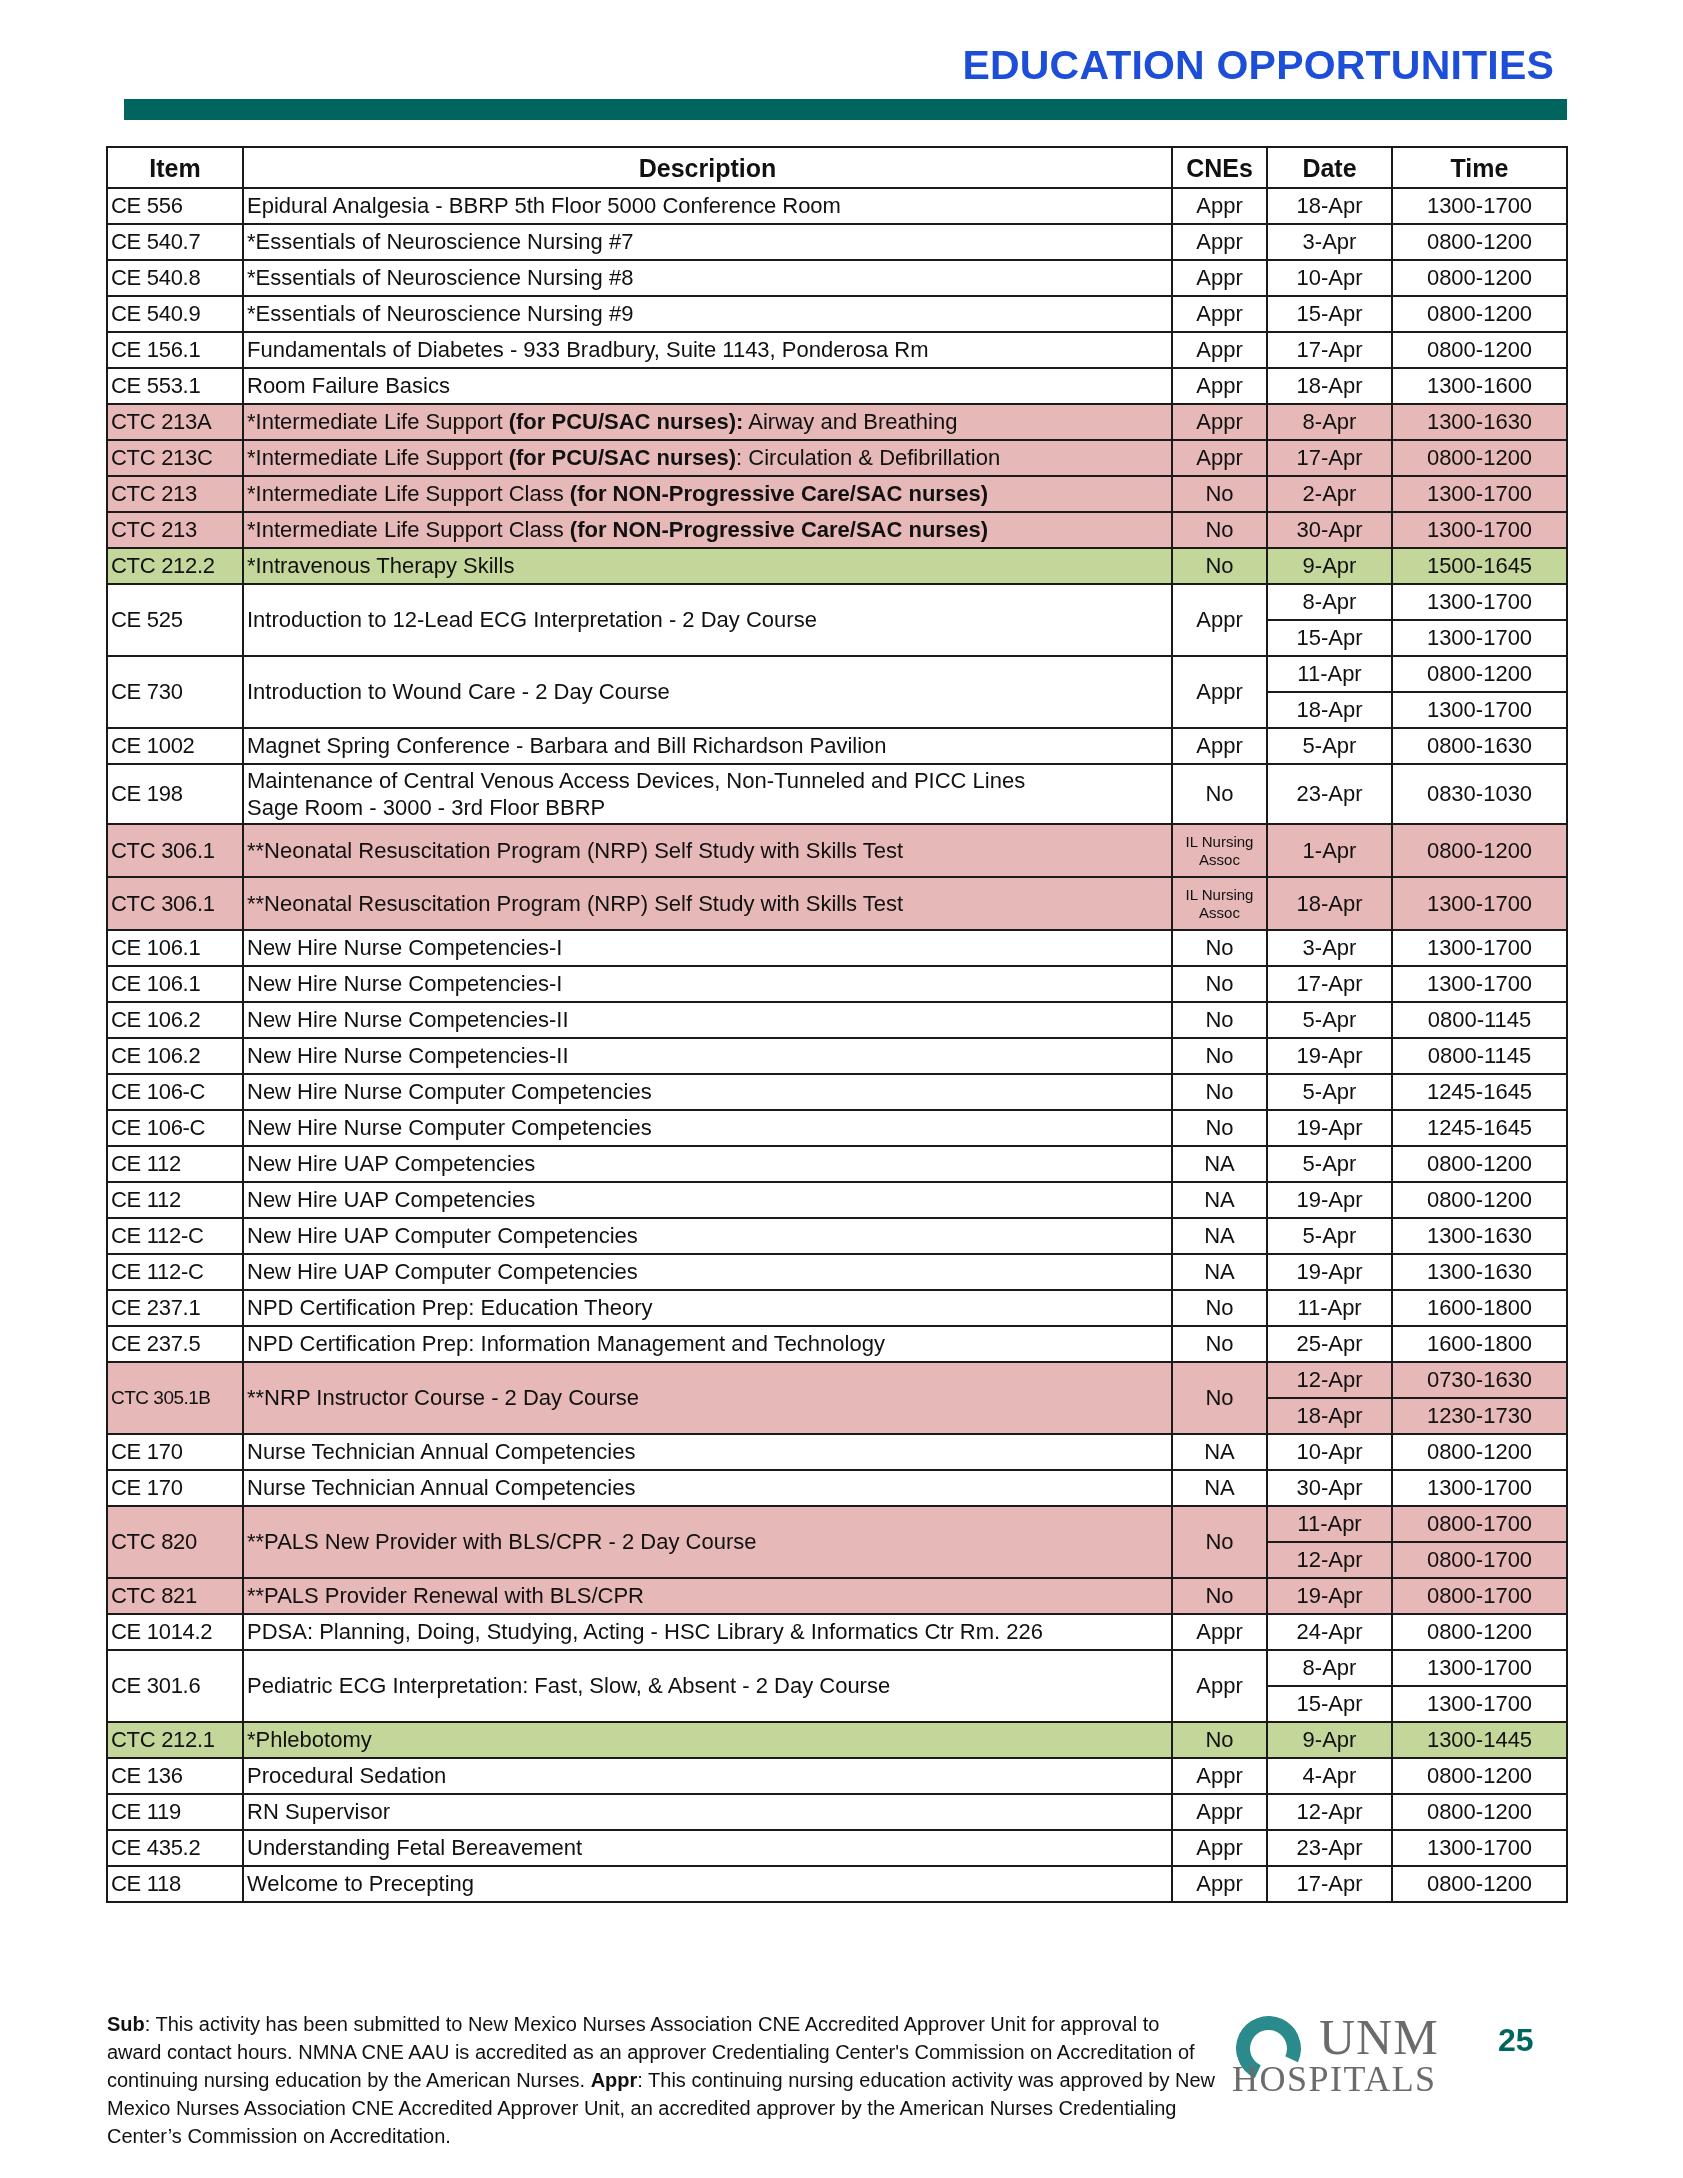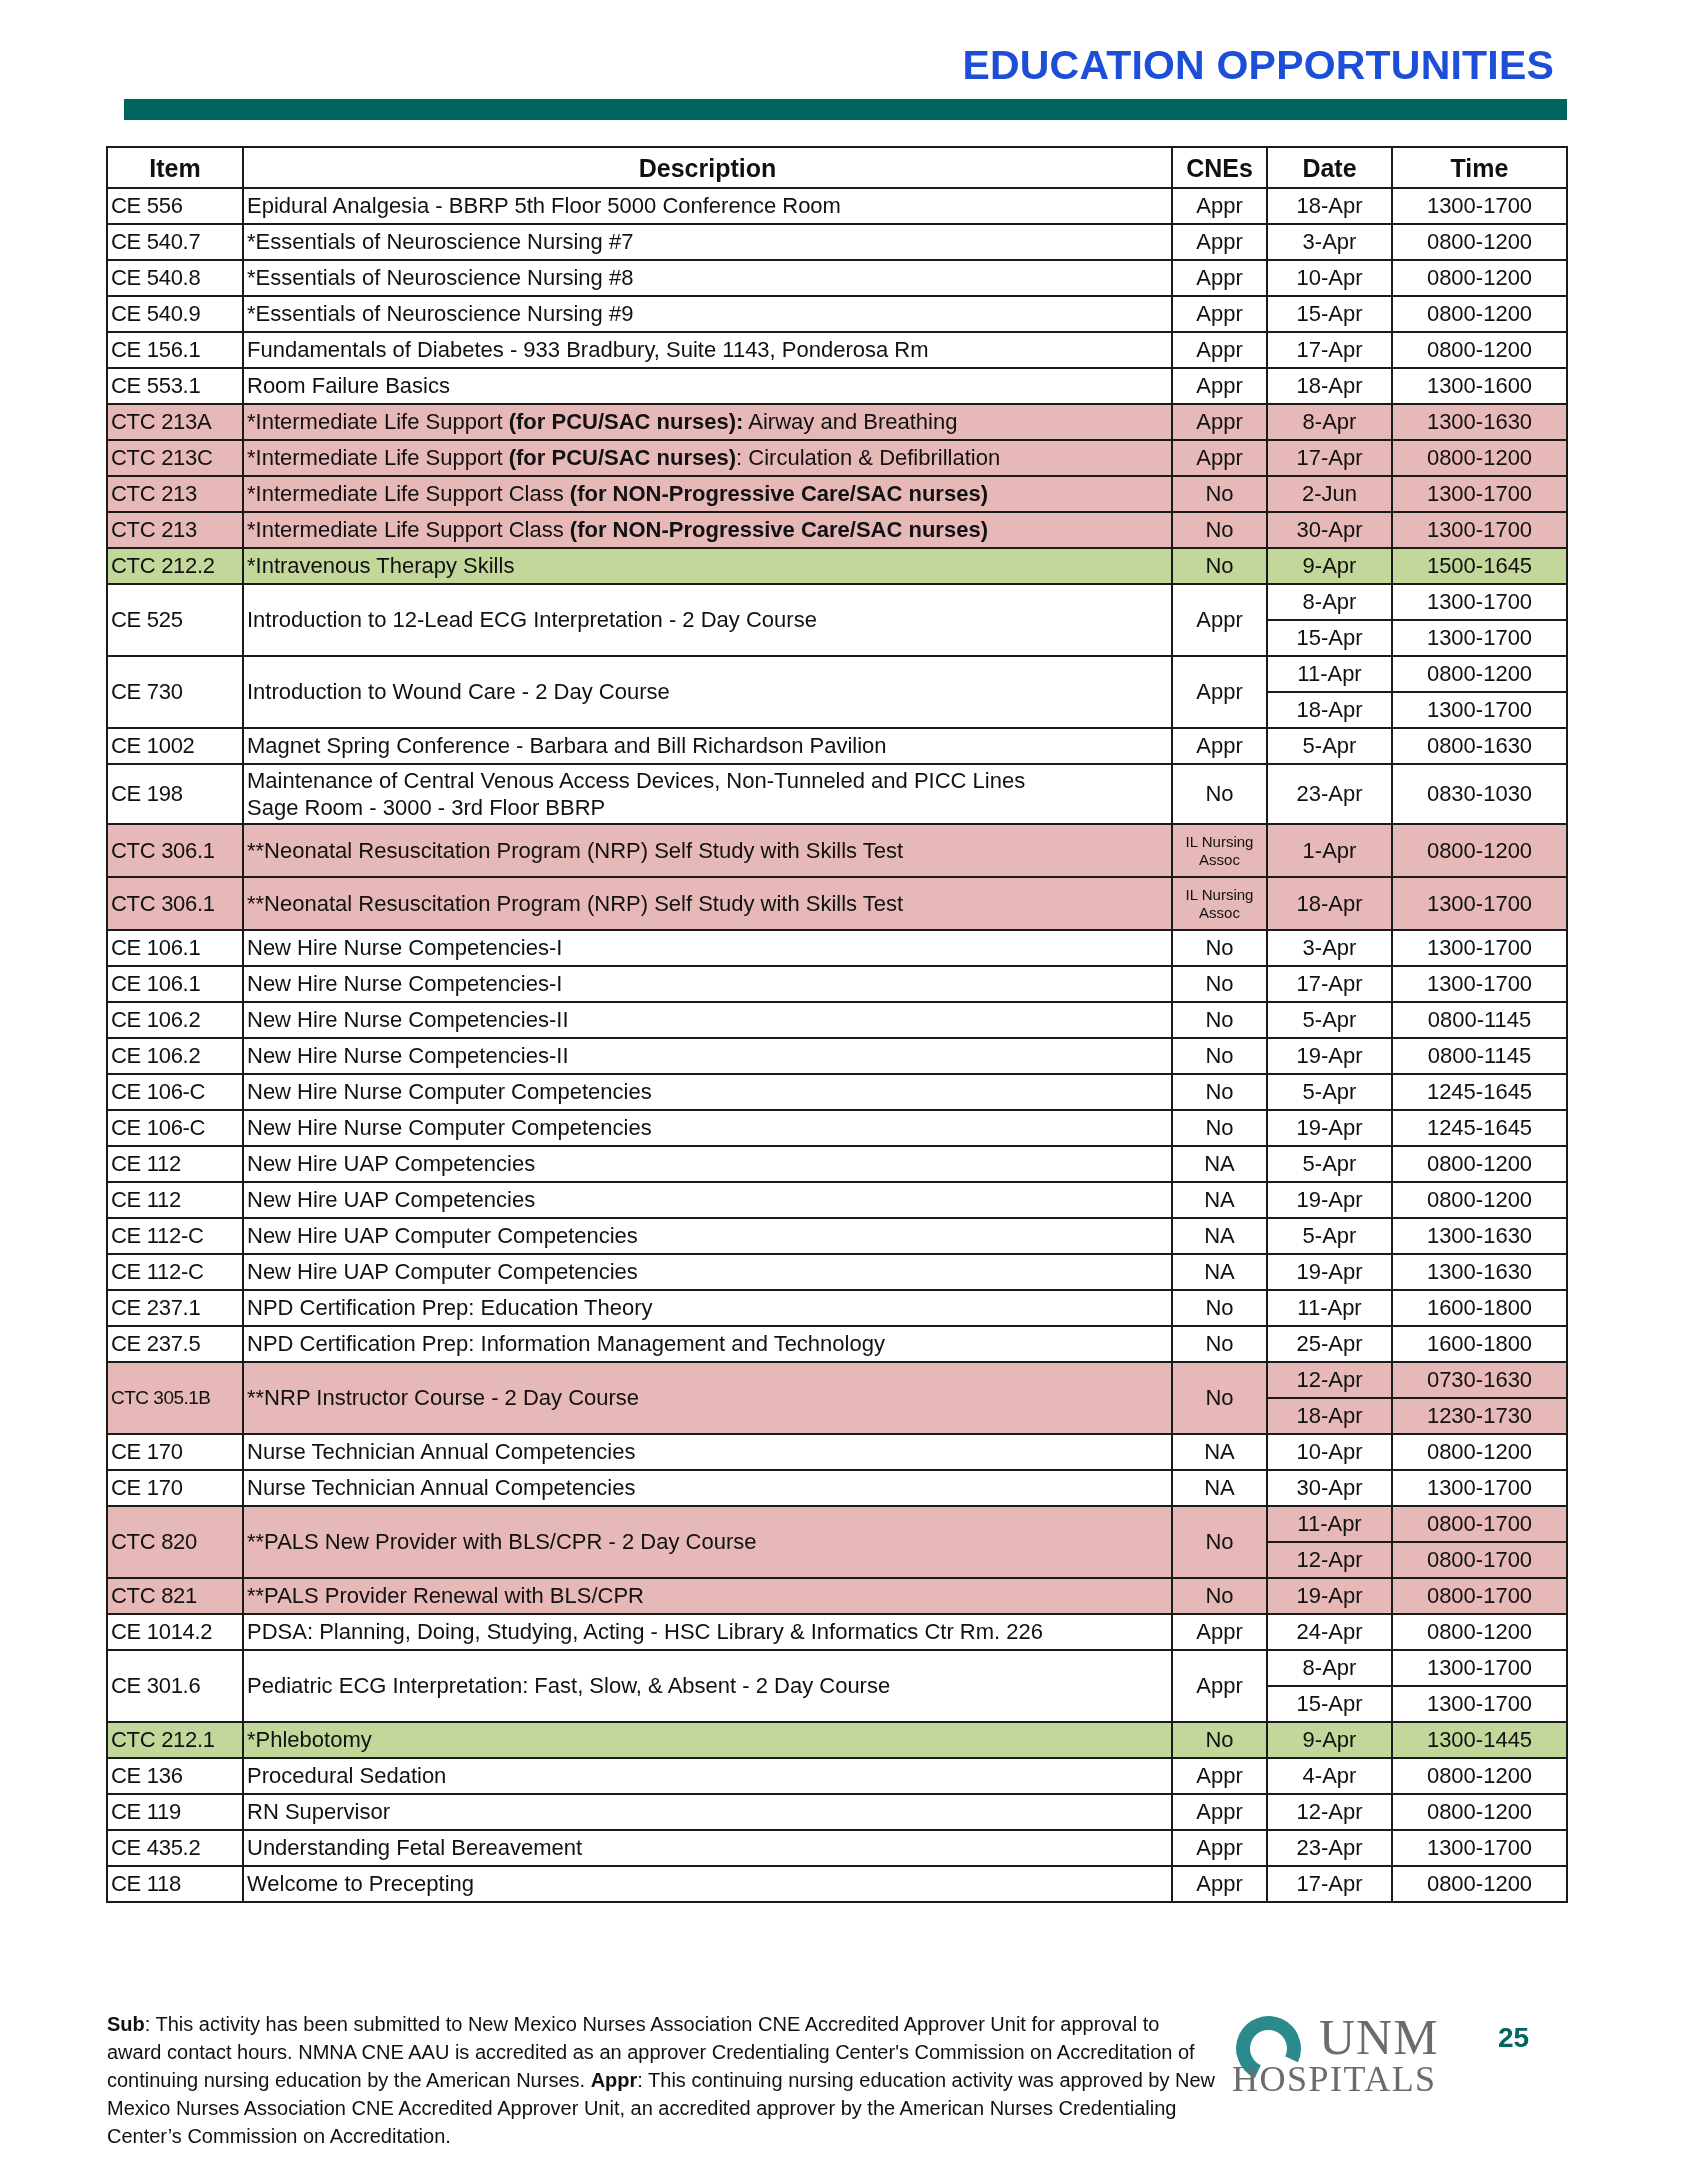--- a/index.html
+++ b/index.html
@@ -22,21 +22,21 @@
   tr.pink td { background: #e6b8b7; }
   tr.green td { background: #c4d79b; }
   tr.tall td { height: 51px; }
   .b { font-weight: bold; }
   .footer-note { position: absolute; top: 2010px; left: 107px; width: 1109px; font-size: 20px; line-height: 28px; color: #111; }
   .footer-note .b { font-weight: bold; text-align: center; }
   .logo { position: absolute; top: 2010px; left: 1228px; width: 218px; height: 89px; }
   .logo .arc { position: absolute; left: 8px; top: 6px; width: 65px; height: 65px; border: 14px solid #2b8a8c; border-bottom-color: transparent; border-right-color: #2b8a8c; border-radius: 50%; box-sizing: border-box; transform: rotate(-20deg); }
   .logo .unm { position: absolute; left: 91px; top: -2px; font-family: "Liberation Serif", "DejaVu Serif", serif; font-size: 50px; color: #6b6b6b; letter-spacing: 1px; }
   .logo .hosp { position: absolute; left: 4px; top: 48px; font-family: "Liberation Serif", "DejaVu Serif", serif; font-size: 36px; color: #6b6b6b; letter-spacing: 1.5px; }
-  .page-number { position: absolute; top: 2022px; left: 1498px; font-size: 28px; font-weight: bold; color: #00645f; }
+  .page-number { position: absolute; top: 2022px; left: 1498px; font-size: 32px; font-weight: bold; color: #00645f; }
 </style>
 </head>
 <body>
 
 <div class="page-title">EDUCATION OPPORTUNITIES</div>
 <div class="title-bar"></div>
 
 <table class="ed">
   <colgroup>
     <col class="c-item">
@@ -108,21 +108,21 @@
         <td class="item">CTC 213C</td>
         <td class="desc"><span>*Intermediate Life Support </span><span class="b">(for PCU/SAC nurses)</span><span>: Circulation &amp; Defibrillation</span></td>
         <td class="cne center">Appr</td>
         <td class="center">17-Apr</td>
         <td class="center">0800-1200</td>
       </tr>
       <tr class="pink">
         <td class="item">CTC 213</td>
         <td class="desc"><span>*Intermediate Life Support Class </span><span class="b">(for NON-Progressive Care/SAC nurses)</span><span></span></td>
         <td class="cne center">No</td>
-        <td class="center">2-Jun</td>
+        <td class="center">2-Apr</td>
         <td class="center">1300-1700</td>
       </tr>
       <tr class="pink">
         <td class="item">CTC 213</td>
         <td class="desc"><span>*Intermediate Life Support Class </span><span class="b">(for NON-Progressive Care/SAC nurses)</span><span></span></td>
         <td class="cne center">No</td>
         <td class="center">30-Apr</td>
         <td class="center">1300-1700</td>
       </tr>
       <tr class="green">

